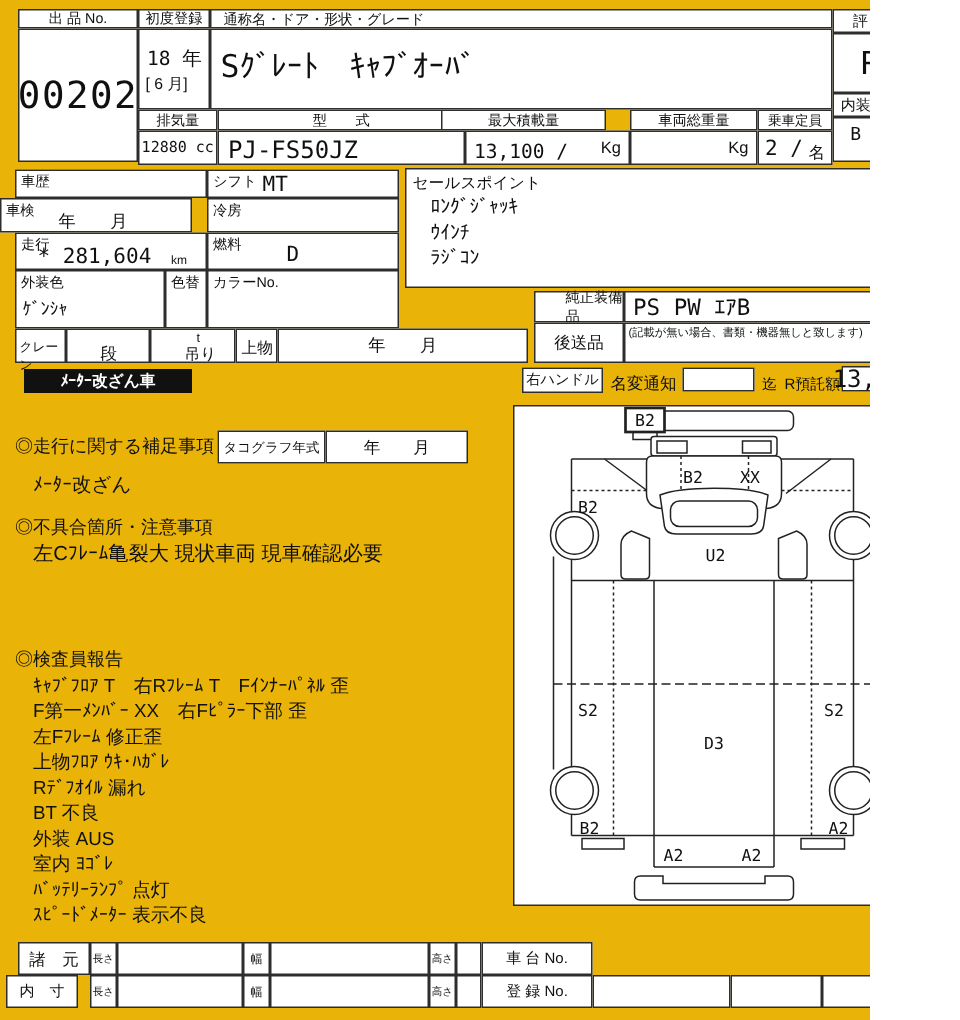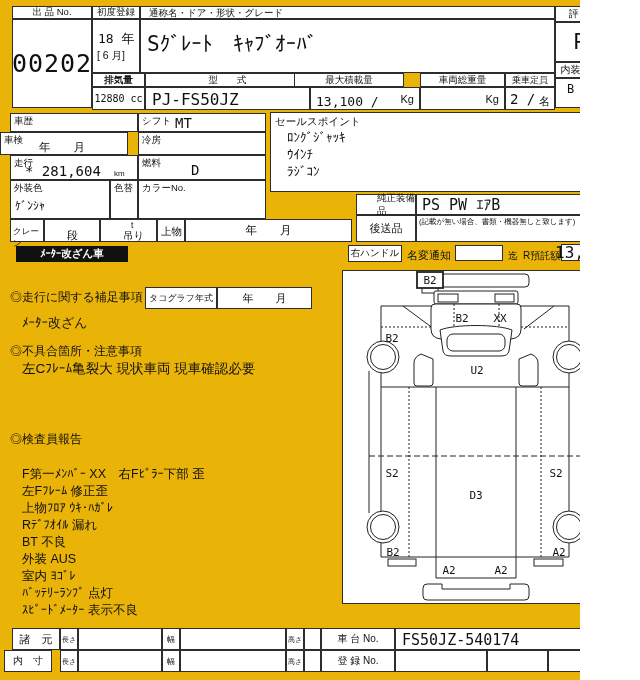--- a/index.html
+++ b/index.html
@@ -29,21 +29,21 @@
   <div class="abs b" style="left:92px;top:19px;width:48px;height:54px;">
     <div class="abs mono" style="left:5px;top:10px;font-size:13px;white-space:nowrap;">18 年</div>
     <div class="abs" style="left:4px;top:29px;font-size:10.5px;white-space:nowrap;">[ 6 月]</div>
   </div>
 
   <div class="abs b lbl" style="left:140px;top:6px;width:415px;height:13px;padding-left:8px;">通称名・ドア・形状・グレード</div>
   <div class="abs b" style="left:140px;top:19px;width:415px;height:54px;">
     <div class="abs mono" style="left:6px;top:12px;font-size:21px;white-space:nowrap;">Sｸﾞﾚｰﾄ　ｷｬﾌﾞｵｰﾊﾞ</div>
   </div>
 
-  <div class="abs b c lbl" style="left:92px;top:73px;width:53px;height:14px;font-weight:bold;">排気量</div>
+  <div class="abs b c lbl" style="left:92px;top:73px;width:53px;height:14px;">排気量</div>
   <div class="abs b c mono" style="left:92px;top:87px;width:53px;height:23px;font-size:10px;">12880 cc</div>
 
   <div class="abs b c lbl" style="left:145px;top:73px;width:165px;height:14px;">型　　式</div>
   <div class="abs b mono" style="left:145px;top:87px;width:165px;height:23px;font-size:16px;padding:2px 0 0 6px;">PJ-FS50JZ</div>
 
   <div class="abs b c lbl" style="left:294px;top:73px;width:110px;height:14px;">最大積載量</div>
   <div class="abs b" style="left:310px;top:87px;width:110px;height:23px;">
     <span class="abs mono" style="left:5px;top:6px;font-size:13px;">13,100 /</span>
     <span class="abs" style="right:5px;top:5px;font-size:11px;">Kg</span>
   </div>
@@ -145,20 +145,21 @@
 
   <div class="abs note-title" style="left:10px;top:289px;">◎走行に関する補足事項</div>
   <div class="abs b c" style="left:145px;top:287px;width:72px;height:22px;font-size:9px;">タコグラフ年式</div>
   <div class="abs b c" style="left:217px;top:287px;width:95px;height:22px;font-size:11px;">年　　月</div>
   <div class="abs note-line" style="left:22px;top:314px;font-size:13px;">ﾒｰﾀｰ改ざん</div>
 
   <div class="abs note-title" style="left:10px;top:343px;">◎不具合箇所・注意事項</div>
   <div class="abs note-line" style="left:22px;top:360px;font-size:13.5px;">左Cﾌﾚｰﾑ亀裂大 現状車両 現車確認必要</div>
 
   <div class="abs note-title" style="left:10px;top:431px;">◎検査員報告</div>
+  <div class="abs note-line" style="left:22px;top:449px;">ｷｬﾌﾞﾌﾛｱ T　右Rﾌﾚｰﾑ T　Fｲﾝﾅｰﾊﾟﾈﾙ 歪</div>
   <div class="abs note-line" style="left:22px;top:466px;">F第一ﾒﾝﾊﾞｰ XX　右Fﾋﾟﾗｰ下部 歪</div>
   <div class="abs note-line" style="left:22px;top:483px;">左Fﾌﾚｰﾑ 修正歪</div>
   <div class="abs note-line" style="left:22px;top:500px;">上物ﾌﾛｱ ｳｷ･ﾊｶﾞﾚ</div>
   <div class="abs note-line" style="left:22px;top:517px;">Rﾃﾞﾌｵｲﾙ 漏れ</div>
   <div class="abs note-line" style="left:22px;top:534px;">BT 不良</div>
   <div class="abs note-line" style="left:22px;top:551px;">外装 AUS</div>
   <div class="abs note-line" style="left:22px;top:568px;">室内 ﾖｺﾞﾚ</div>
   <div class="abs note-line" style="left:22px;top:585px;">ﾊﾞｯﾃﾘｰﾗﾝﾌﾟ 点灯</div>
   <div class="abs note-line" style="left:22px;top:602px;">ｽﾋﾟｰﾄﾞﾒｰﾀｰ 表示不良</div>
 
@@ -238,21 +239,20 @@
   </div>
 
   <div class="abs b c" style="left:12px;top:628px;width:48px;height:22px;font-size:11px;">諸　元</div>
   <div class="abs b c vert" style="left:60px;top:628px;width:18px;height:22px;">長さ</div>
   <div class="abs b" style="left:78px;top:628px;width:84px;height:22px;"></div>
   <div class="abs b c" style="left:162px;top:628px;width:18px;height:22px;font-size:8px;">幅</div>
   <div class="abs b" style="left:180px;top:628px;width:106px;height:22px;"></div>
   <div class="abs b c vert" style="left:286px;top:628px;width:18px;height:22px;">高さ</div>
   <div class="abs b" style="left:304px;top:628px;width:17px;height:22px;"></div>
   <div class="abs b c" style="left:321px;top:628px;width:74px;height:22px;font-size:10px;">車 台 No.</div>
-  <div class="abs b mono" style="left:395px;top:628px;width:237px;height:22px;font-size:15px;padding:2px 0 0 6px;">FS50JZ-540174</div>
 
   <div class="abs b c" style="left:4px;top:650px;width:48px;height:22px;font-size:10px;">内　寸</div>
   <div class="abs b c vert" style="left:60px;top:650px;width:18px;height:22px;">長さ</div>
   <div class="abs b" style="left:78px;top:650px;width:84px;height:22px;"></div>
   <div class="abs b c" style="left:162px;top:650px;width:18px;height:22px;font-size:8px;">幅</div>
   <div class="abs b" style="left:180px;top:650px;width:106px;height:22px;"></div>
   <div class="abs b c vert" style="left:286px;top:650px;width:18px;height:22px;">高さ</div>
   <div class="abs b" style="left:304px;top:650px;width:17px;height:22px;"></div>
   <div class="abs b c" style="left:321px;top:650px;width:74px;height:22px;font-size:10px;">登 録 No.</div>
   <div class="abs b" style="left:395px;top:650px;width:92px;height:22px;"></div>

